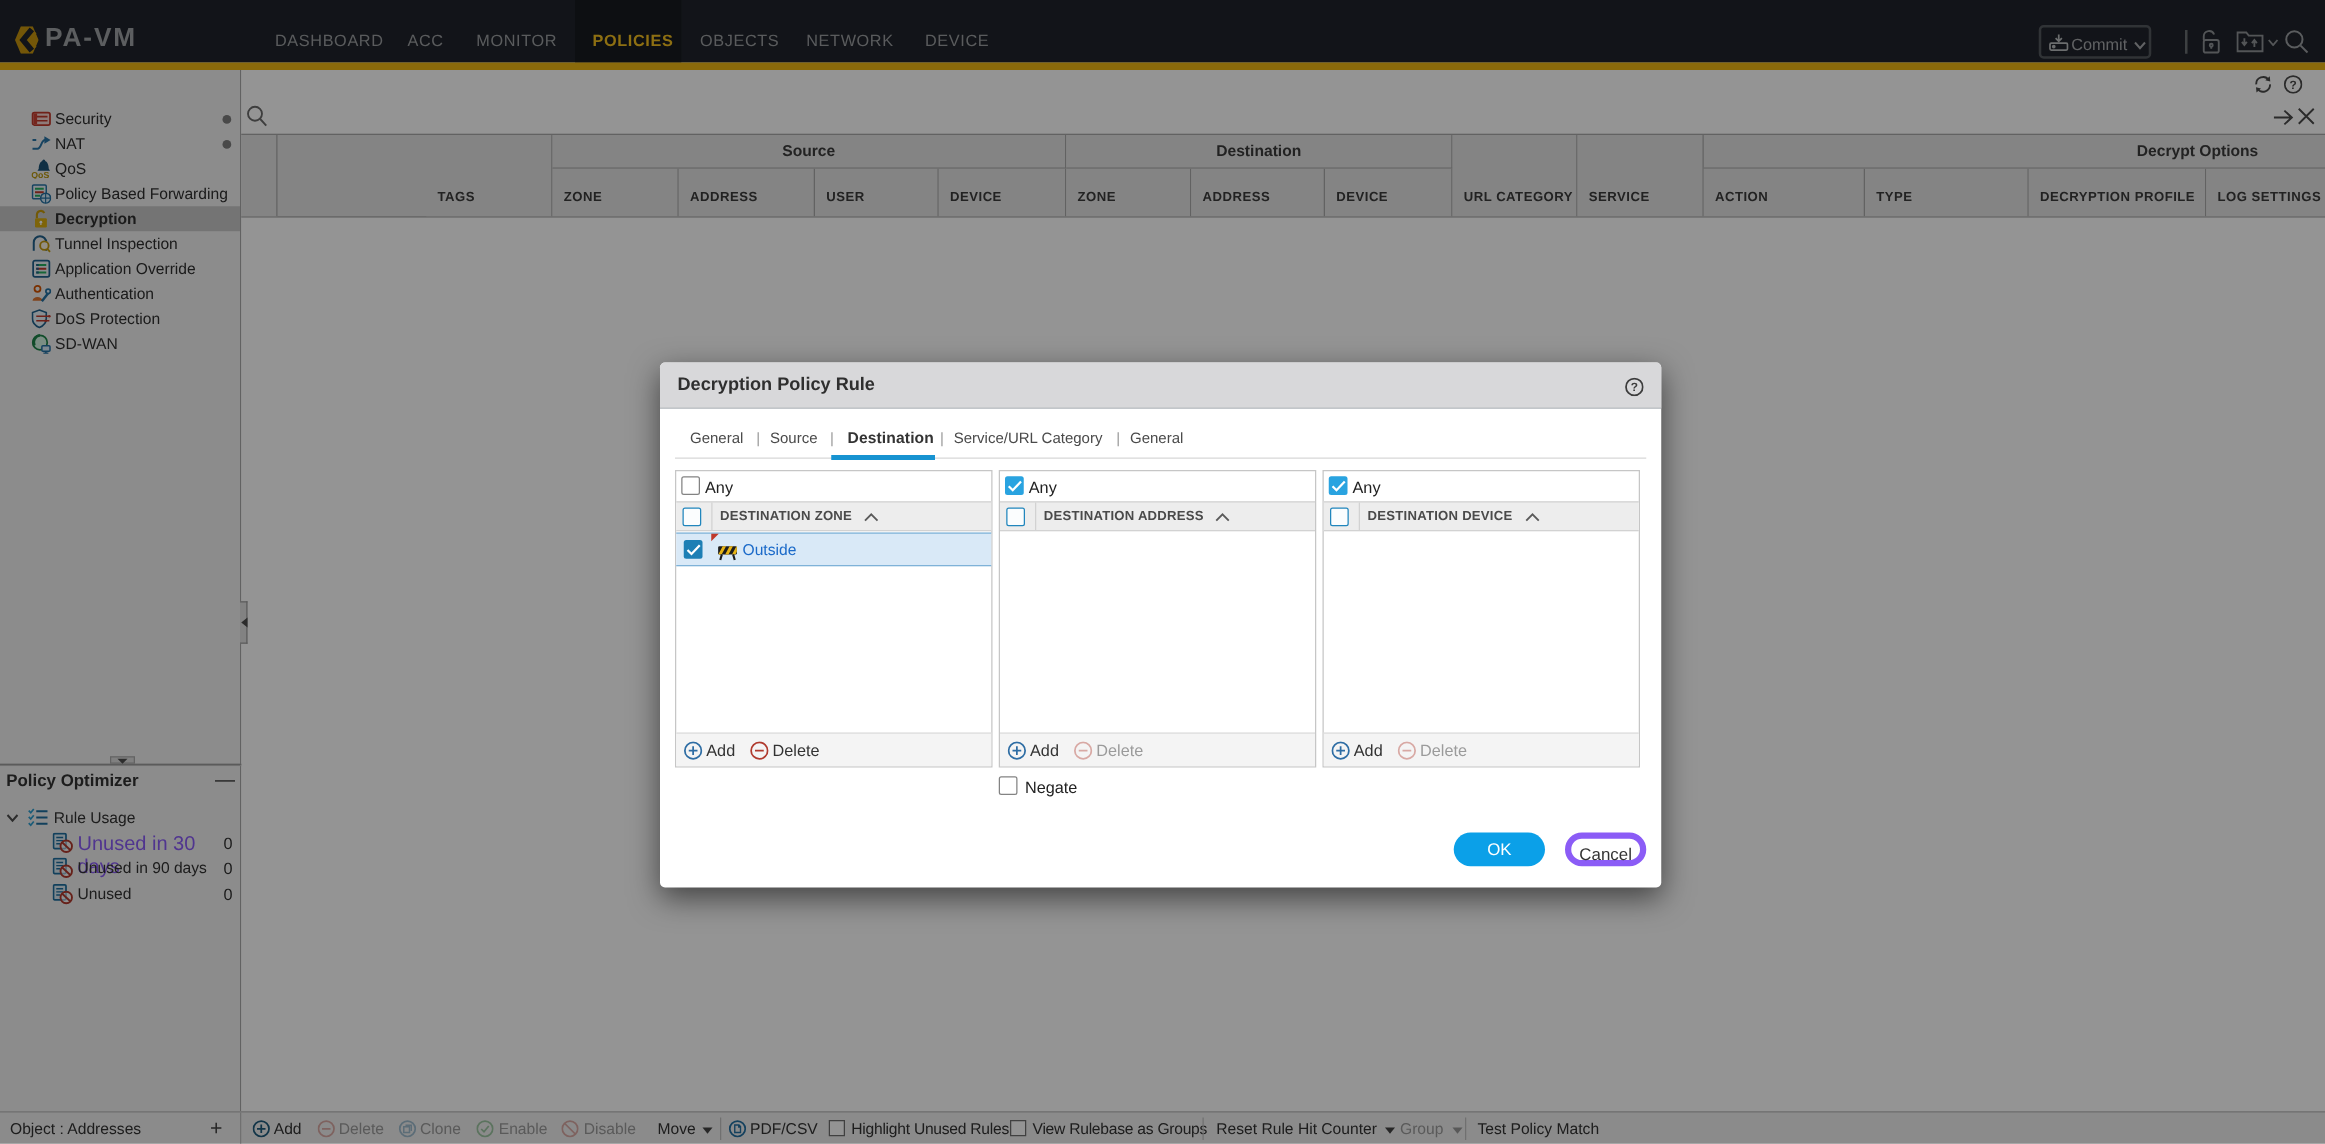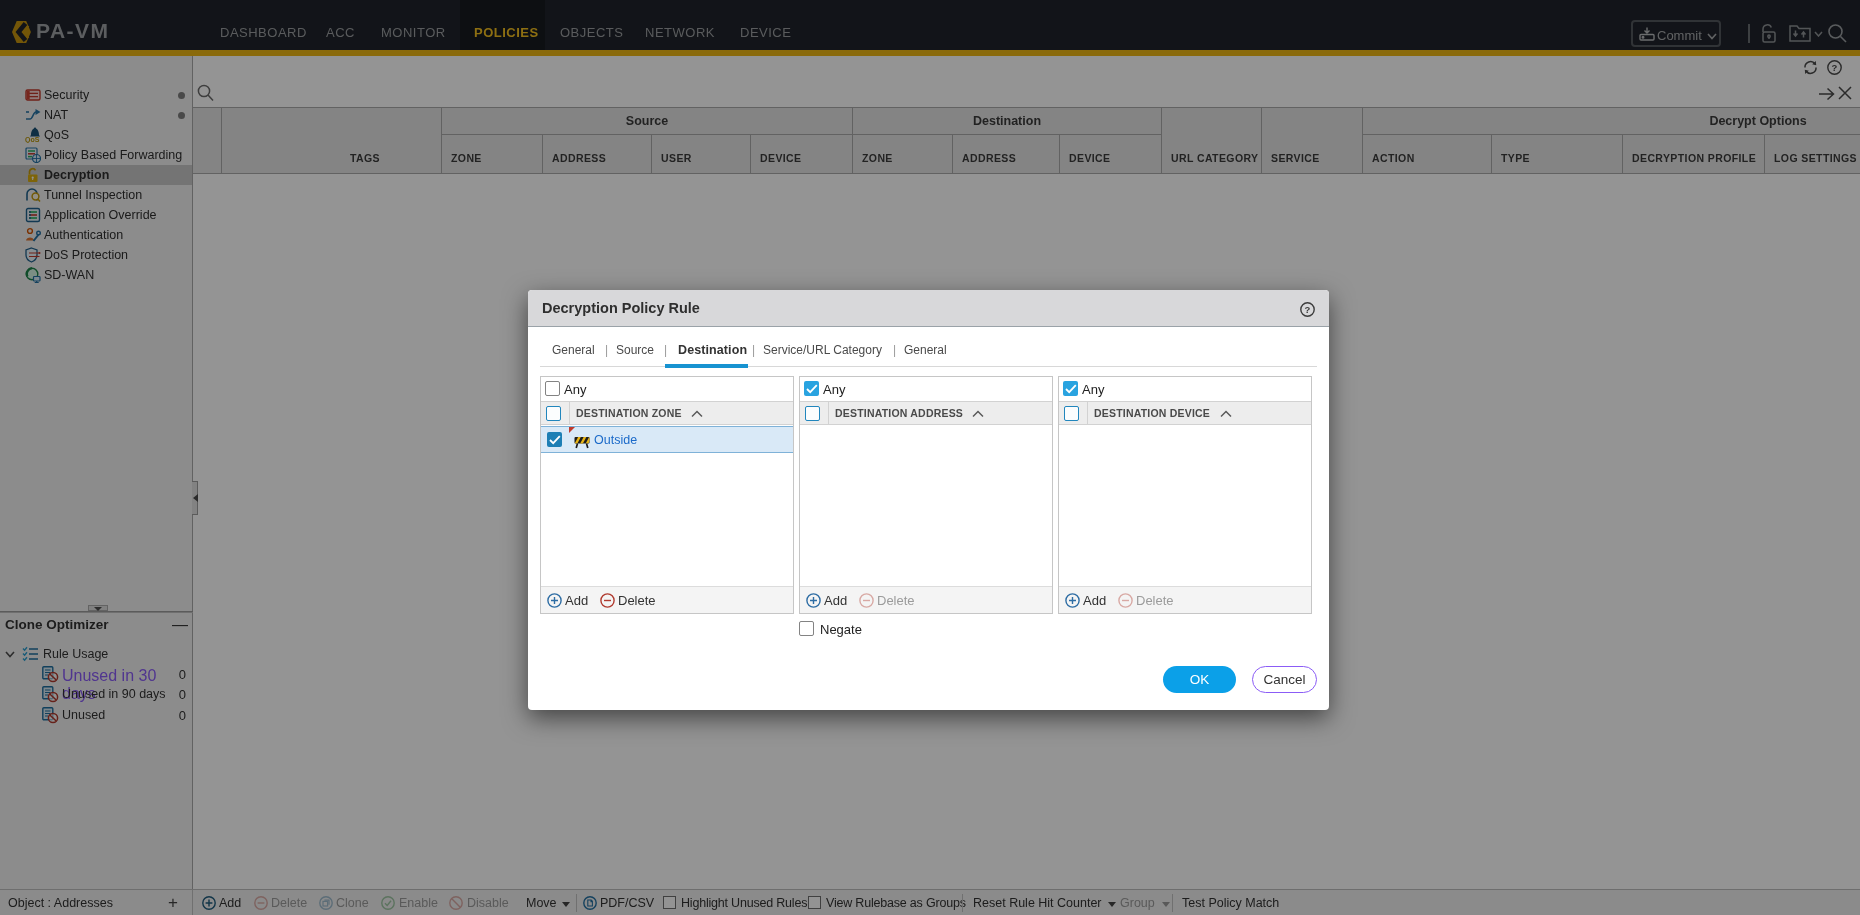--- a/index.html
+++ b/index.html
@@ -297,21 +297,21 @@
     </div>
   </div>
 
   <div class="abs" style="left:192px;top:481px;width:6px;height:34px;background:#e0e0e0;border:1px solid #9e9e9e;border-left:none;z-index:5"></div>
   <div class="abs" style="left:193px;top:494px;width:0;height:0;border-top:4.5px solid transparent;border-bottom:4.5px solid transparent;border-right:5px solid #4a4a4a;z-index:6"></div>
 
   <div class="abs" style="left:0;top:611px;width:193px;height:2px;background:#c0c0c0;border-top:1px solid #9e9e9e"></div>
   <div class="abs" style="left:88px;top:605px;width:20px;height:6px;background:#dcdcdc;border:1px solid #ababab"></div>
   <div class="abs" style="left:94px;top:607px;width:0;height:0;border-left:4px solid transparent;border-right:4px solid transparent;border-top:4px solid #4e4e4e"></div>
   <div id="po">
-    <div class="abs" style="left:5px;top:4px;font-size:13.5px;font-weight:bold;color:#333">Clone Optimizer</div>
+    <div class="abs" style="left:5px;top:4px;font-size:13.5px;font-weight:bold;color:#333">Policy Optimizer</div>
     <div class="abs" style="left:172px;top:3px;font-size:16px;color:#333">—</div>
     <svg class="abs" style="left:5px;top:37px" width="10" height="8" viewBox="0 0 10 8">
       <path d="M1,2 L5,6.5 L9,2" stroke="#4e4e4e" stroke-width="1.6" fill="none"></path>
     </svg>
     <svg class="abs" style="left:22px;top:33px" width="17" height="16" viewBox="0 0 17 16">
       <g stroke="#1f6f9f" stroke-width="1.5" fill="none">
         <path d="M7,3 H16 M7,8 H16 M7,13 H16"></path>
       </g>
       <g stroke="#2e9fd0" stroke-width="1.4" fill="none">
         <path d="M1,2.5 L2.6,4.2 L5,1.2 M1,7.5 L2.6,9.2 L5,6.2 M1,12.5 L2.6,14.2 L5,11.2"></path>
@@ -518,14 +518,14 @@
         <path d="M4,7.5 H11" stroke="#b03a2e" stroke-width="1.4"></path>
       </svg>
       <div class="abs" style="left:77px;top:6px;color:#9b9b9b">Delete</div>
     </div>
   </div>
 
   <div class="cb" style="left:271px;top:331px"></div>
   <div class="abs" style="left:292px;top:332px;font-size:13px;color:#222">Negate</div>
 
   <div class="abs" style="left:635px;top:376px;width:73px;height:27px;background:#0ba0e8;border-radius:14px;text-align:center;line-height:27px;font-size:13.5px;color:#fff">OK</div>
-  <div class="abs" style="left:724px;top:376px;width:65px;height:27px;background:#fff;border:1px solid #8b5cf6;border-radius:14px;text-align:center;line-height:25px;font-size:13.5px;color:#333">Cancel</div>
+  <div class="abs" style="left:724px;top:376px;width:65px;height:27px;background:#fff;border:5px solid #8b5cf6;border-radius:14px;text-align:center;line-height:25px;font-size:13.5px;color:#333">Cancel</div>
 </div>
 
 </body></html>

